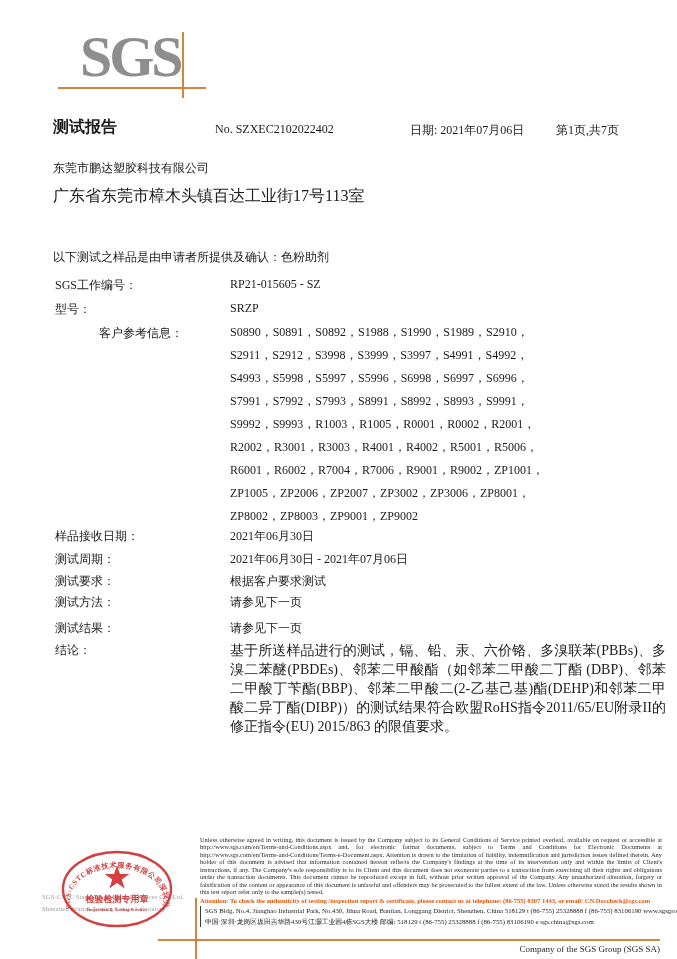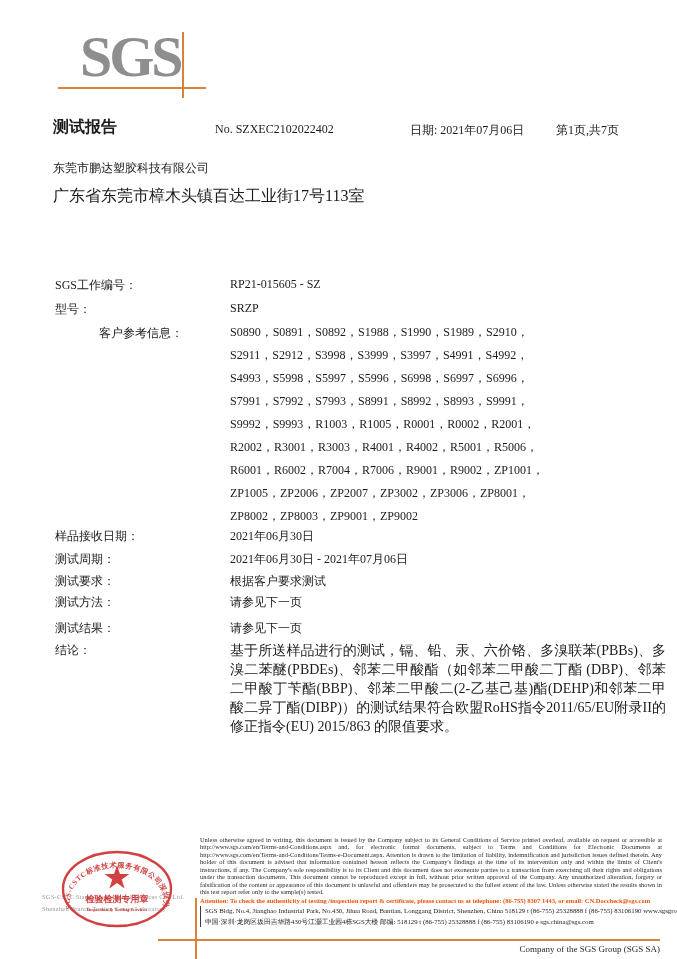--- a/index.html
+++ b/index.html
@@ -62,20 +62,21 @@
   <div class="abs crop crop-v-top"></div>
 
   <div class="abs doc-title">测试报告</div>
   <div class="abs report-no">No. SZXEC2102022402</div>
   <div class="abs report-date">日期: 2021年07月06日</div>
   <div class="abs page-ind">第1页,共7页</div>
 
   <div class="abs appl-name">东莞市鹏达塑胶科技有限公司</div>
   <div class="abs appl-addr">广东省东莞市樟木头镇百达工业街17号113室</div>
 
+  <div class="abs intro">以下测试之样品是由申请者所提供及确认：色粉助剂</div>
 
   <div class="abs flabel t-job">SGS工作编号：</div>
   <div class="abs fvalue t-job">RP21-015605 - SZ</div>
 
   <div class="abs flabel t-model">型号：</div>
   <div class="abs fvalue t-model">SRZP</div>
 
   <div class="abs flabel t-ref">客户参考信息：</div>
   <div class="abs ref-lines">
     <div>S0890，S0891，S0892，S1988，S1990，S1989，S2910，</div>

